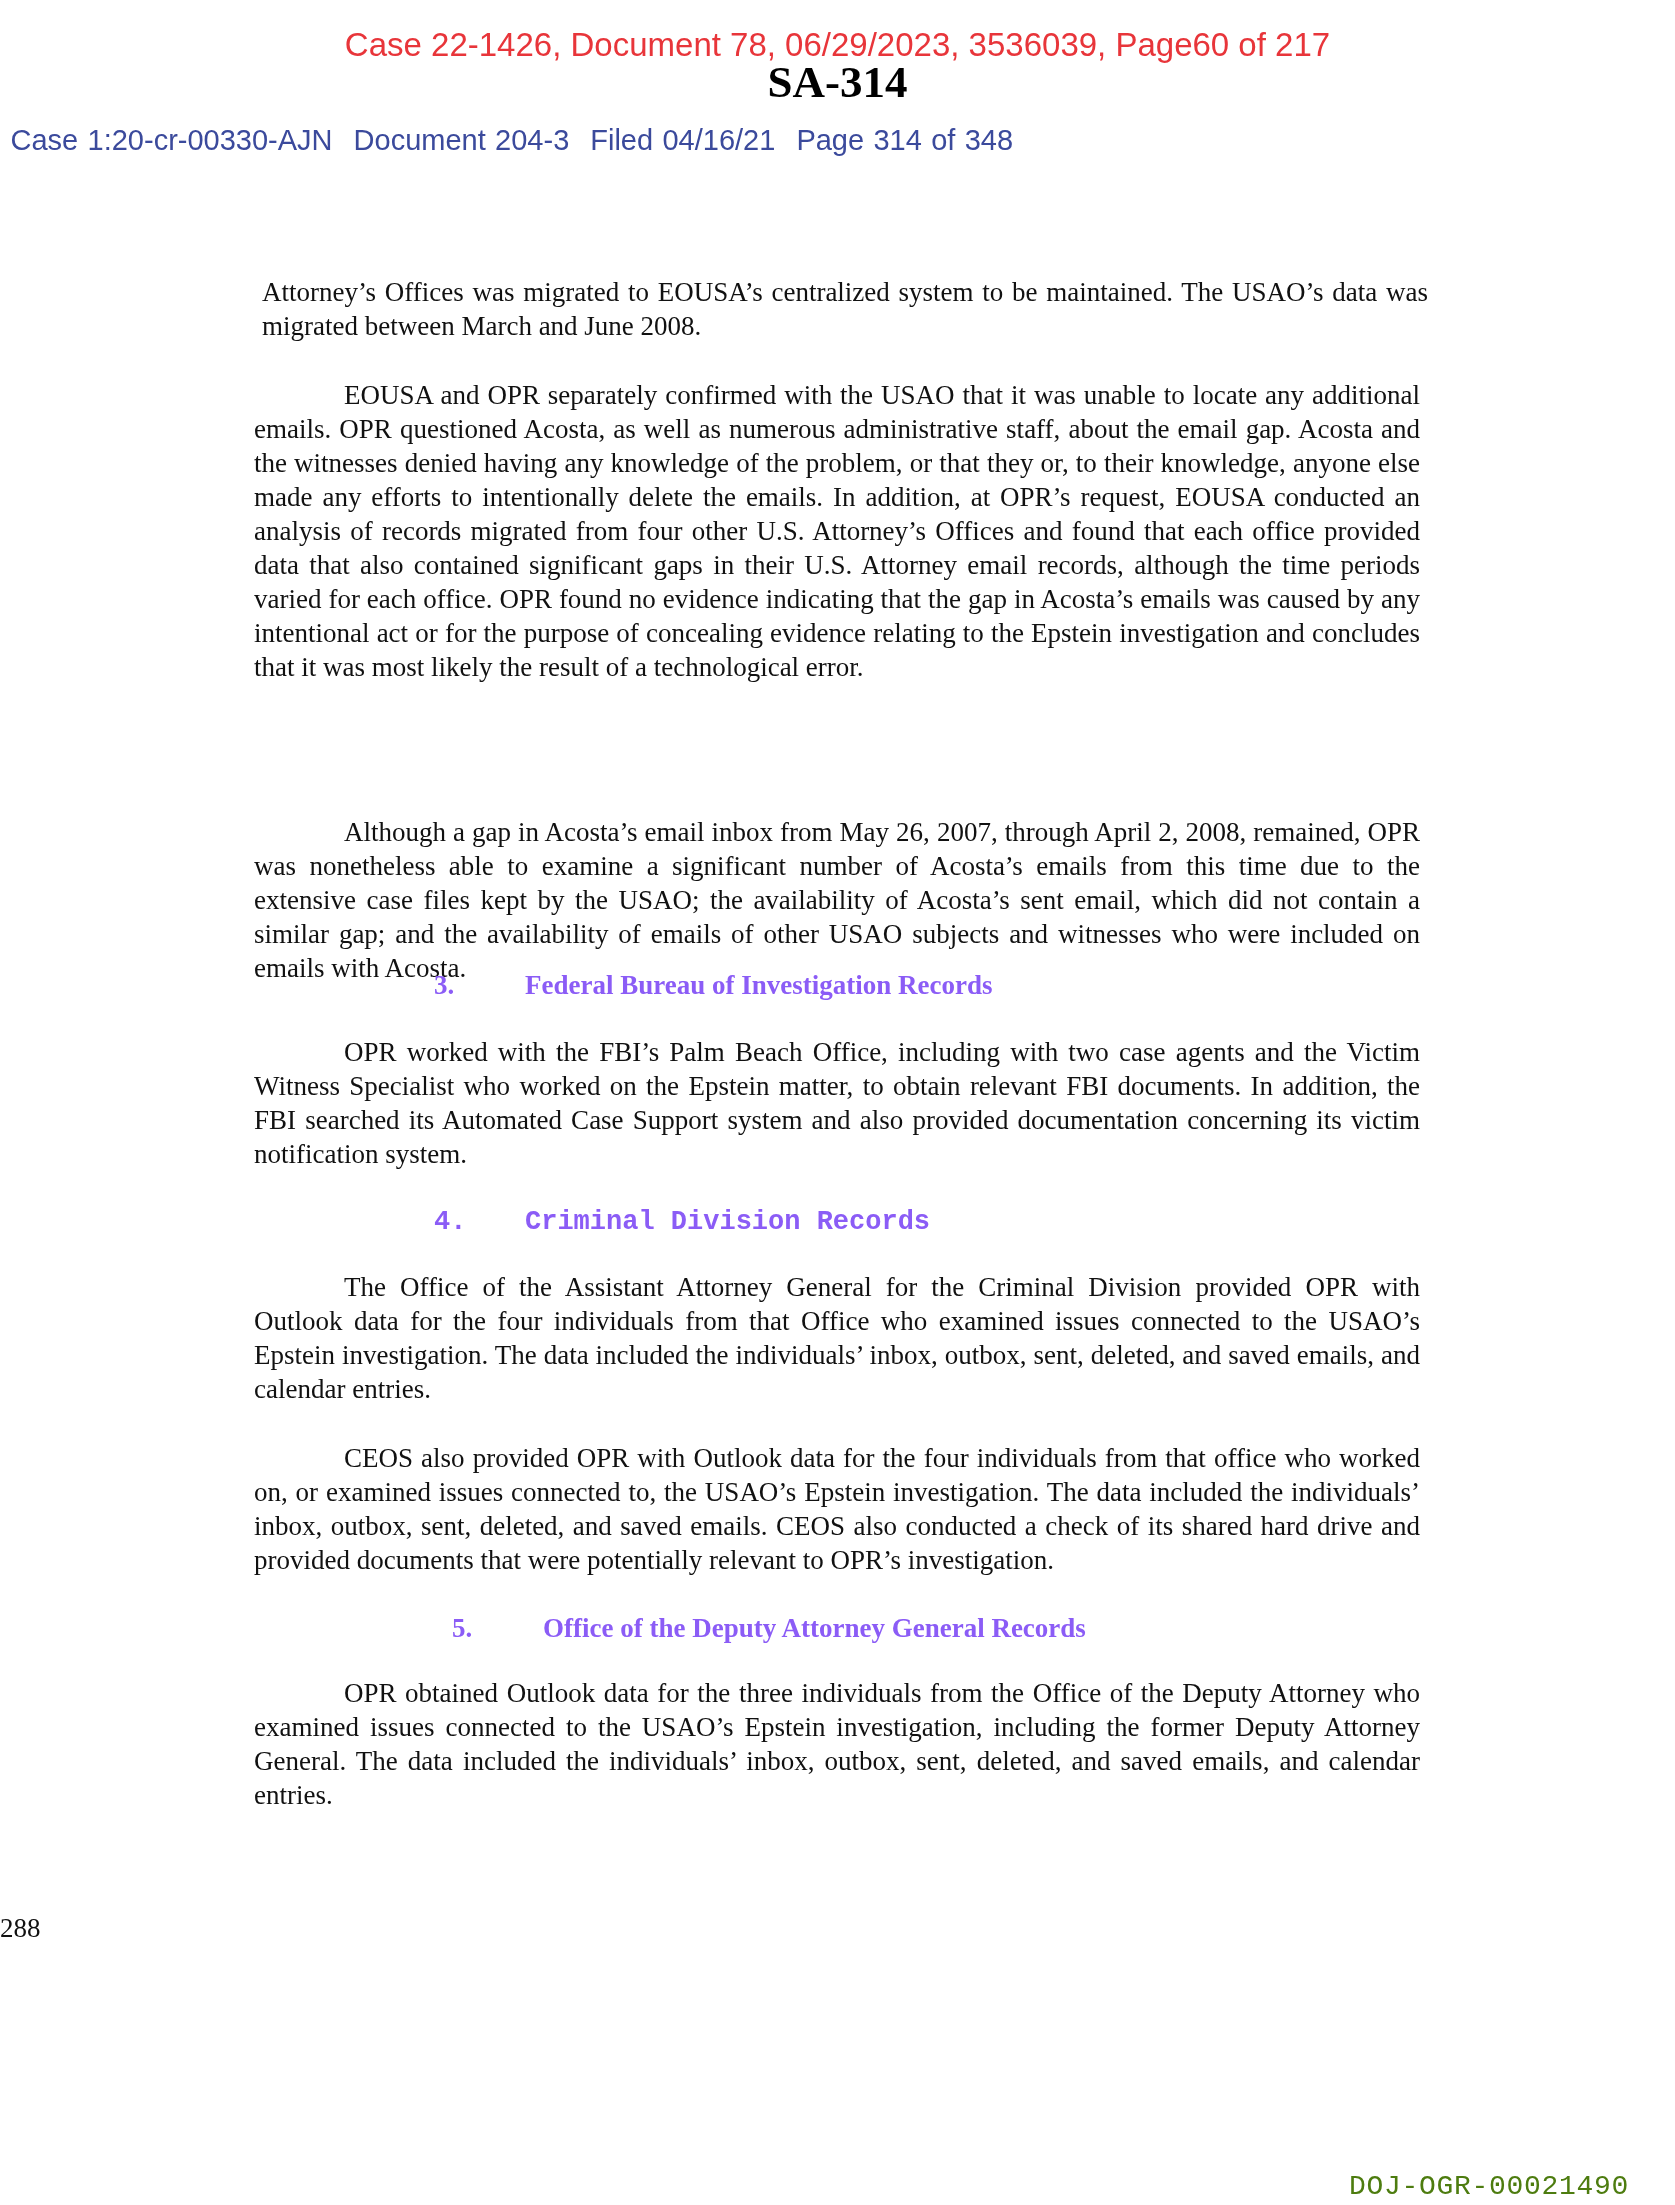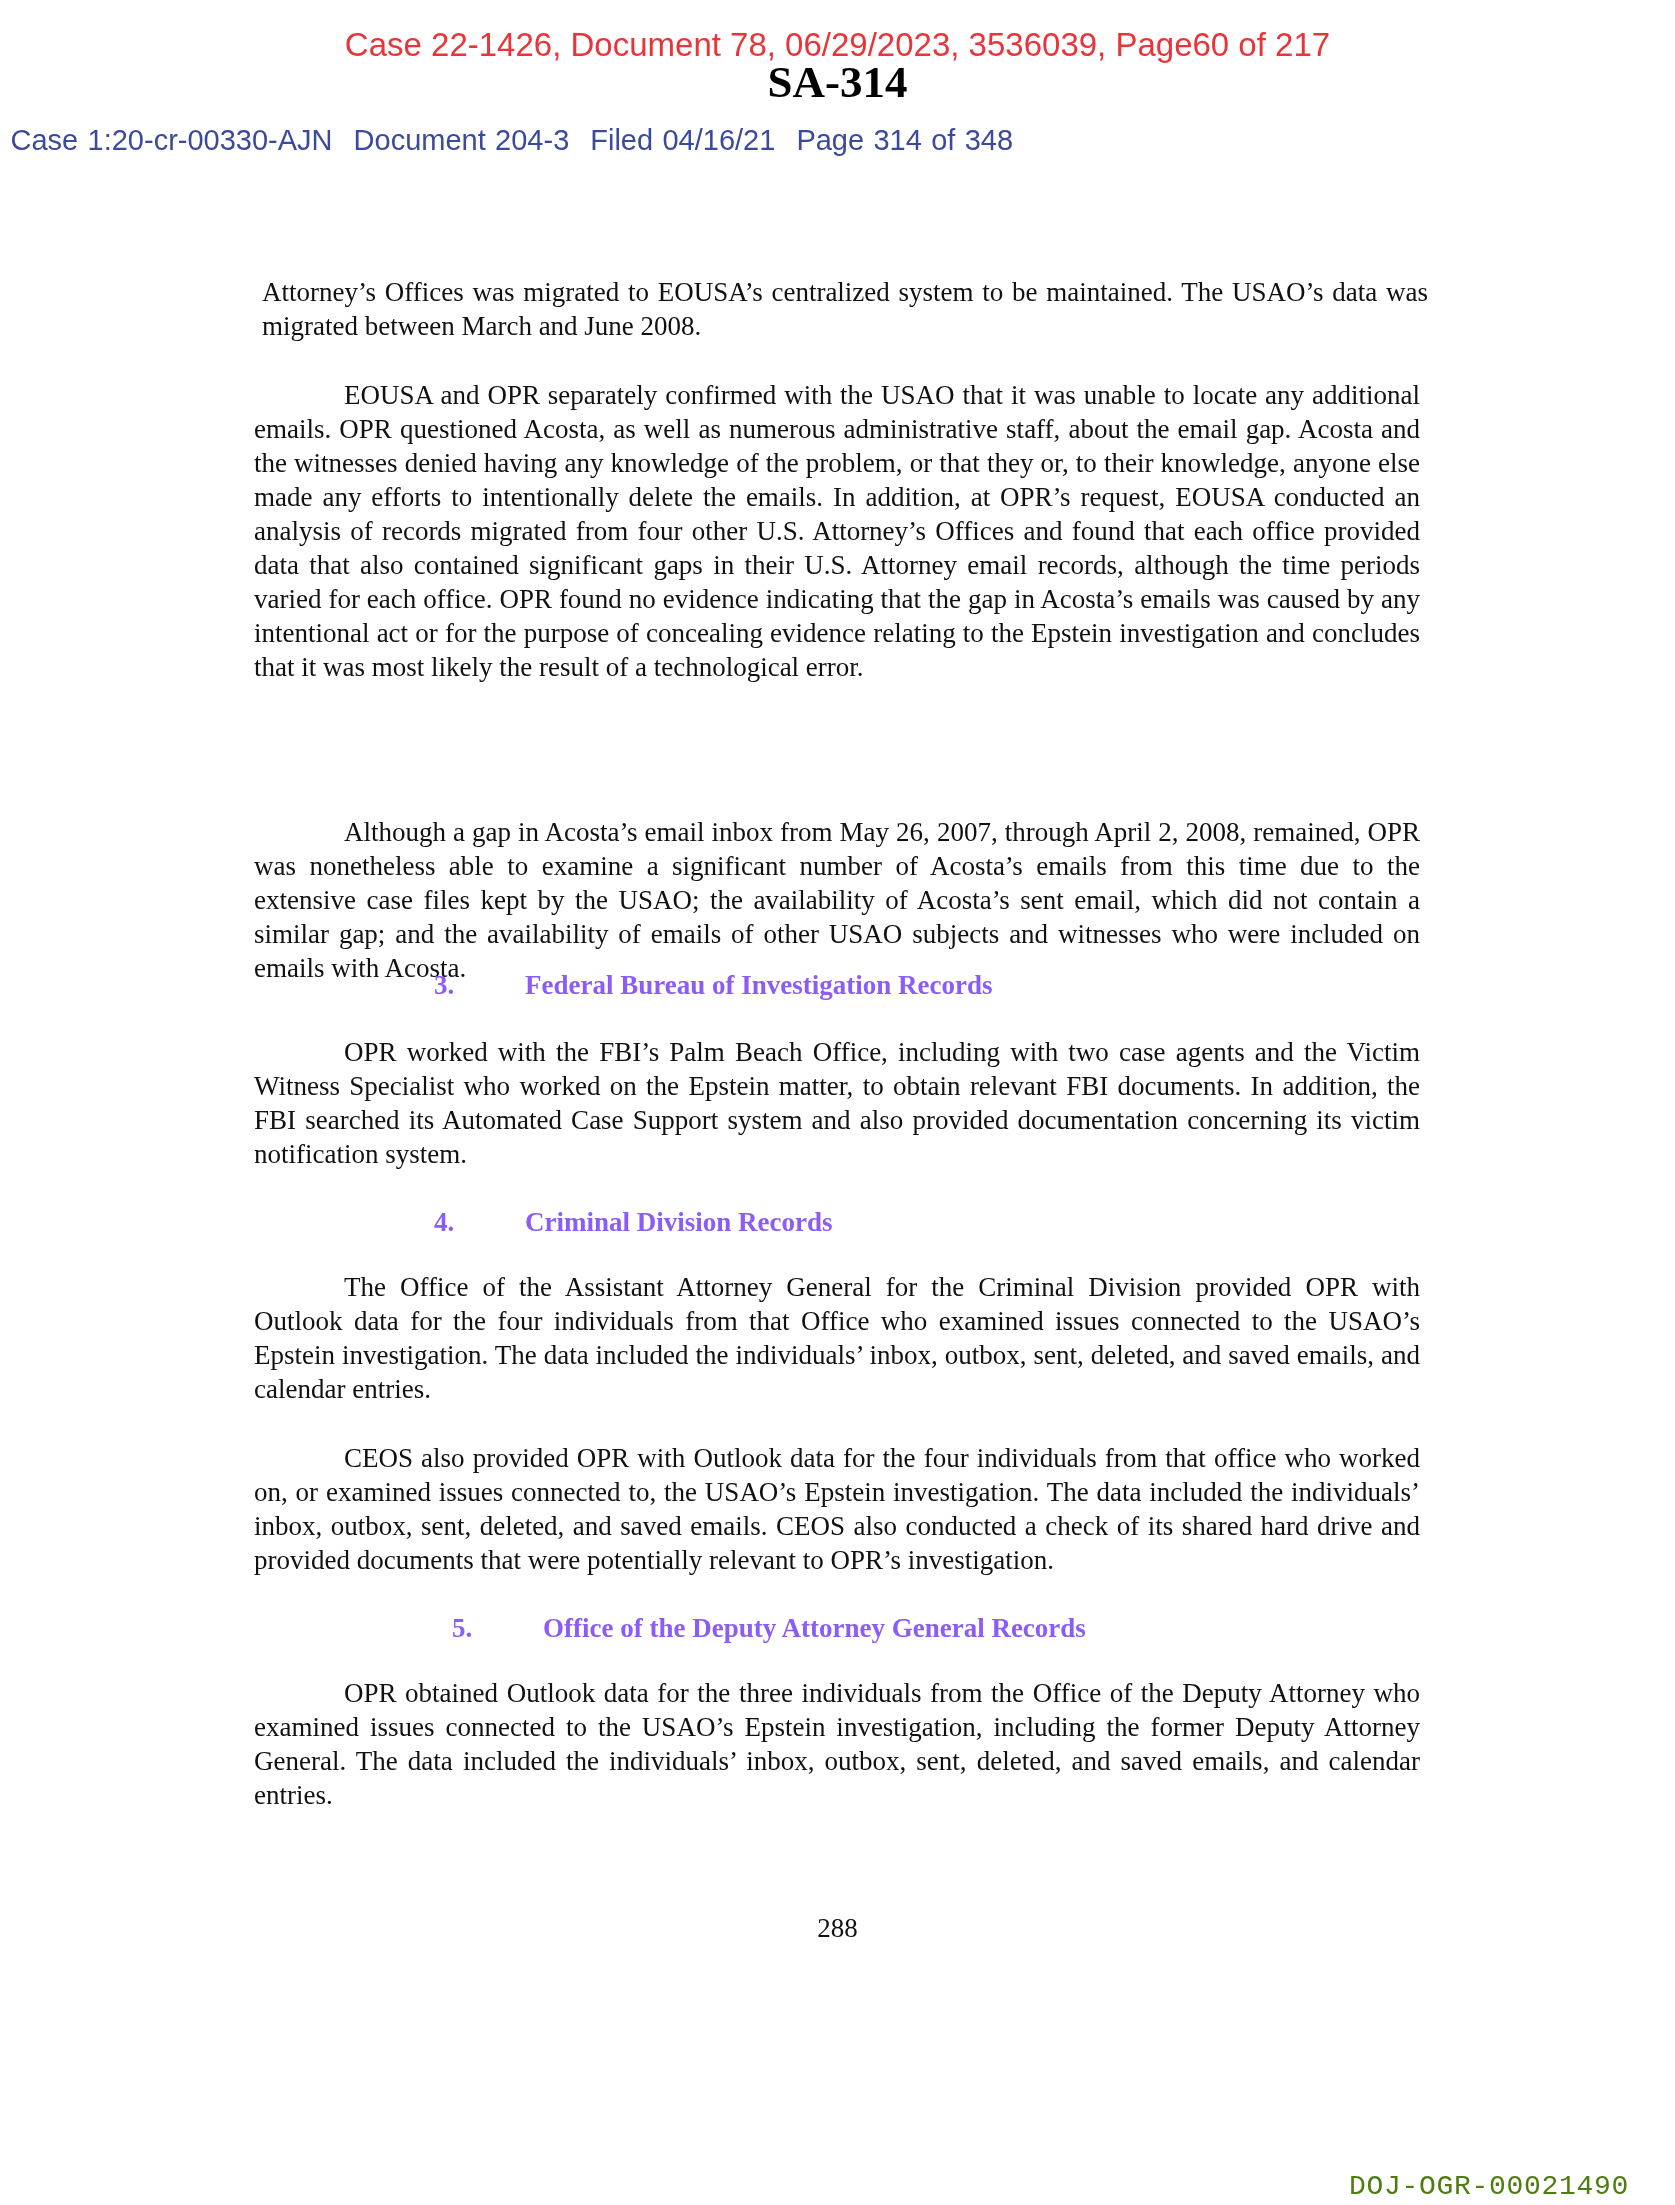--- a/index.html
+++ b/index.html
@@ -32,21 +32,21 @@
   .indent { text-indent: 90px; }
 
   .heading {
     position: absolute; left: 434px;
     font-family: "Liberation Serif", serif; font-weight: bold; font-size: 27px; color: #8b5cf6;
     line-height: 34px; white-space: nowrap;
   }
   .heading .num { display: inline-block; width: 91px; }
 
   .page-number {
-    position: absolute; top: 1913px; left: 0; width: 1675px; text-align: center;
+    position: absolute; top: 1913px; left: 0; width: 1675px; 
     font-family: "Liberation Serif", serif; font-size: 27px; color: #111;
   }
   .bates {
     position: absolute; top: 2171px; right: 46px;
     font-family: "Liberation Mono", monospace; font-size: 28px; color: #4d7c0f; letter-spacing: 0.7px;
   }
 </style>
 </head>
 <body>
 
@@ -71,21 +71,21 @@
   </div>
 
   <div class="heading" style="top:968px;">
     <span class="num">3.</span><span>Federal Bureau of Investigation Records</span>
   </div>
 
   <div class="body-text" style="top:1035px;">
     <p class="indent">OPR worked with the FBI’s Palm Beach Office, including with two case agents and the Victim Witness Specialist who worked on the Epstein matter, to obtain relevant FBI documents.  In addition, the FBI searched its Automated Case Support system and also provided documentation concerning its victim notification system.</p>
   </div>
 
-  <div class="heading" style="top:1205px;">
+  <div class="heading" style="top:1205px;font-family:Liberation Mono, monospace;">
     <span class="num">4.</span><span>Criminal Division Records</span>
   </div>
 
   <div class="body-text" style="top:1270px;">
     <p class="indent">The Office of the Assistant Attorney General for the Criminal Division provided OPR with Outlook data for the four individuals from that Office who examined issues connected to the USAO’s Epstein investigation.  The data included the individuals’ inbox, outbox, sent, deleted, and saved emails, and calendar entries.</p>
   </div>
 
   <div class="body-text" style="top:1441px;">
     <p class="indent">CEOS also provided OPR with Outlook data for the four individuals from that office who worked on, or examined issues connected to, the USAO’s Epstein investigation.  The data included the individuals’ inbox, outbox, sent, deleted, and saved emails.  CEOS also conducted a check of its shared hard drive and provided documents that were potentially relevant to OPR’s investigation.</p>
   </div>

